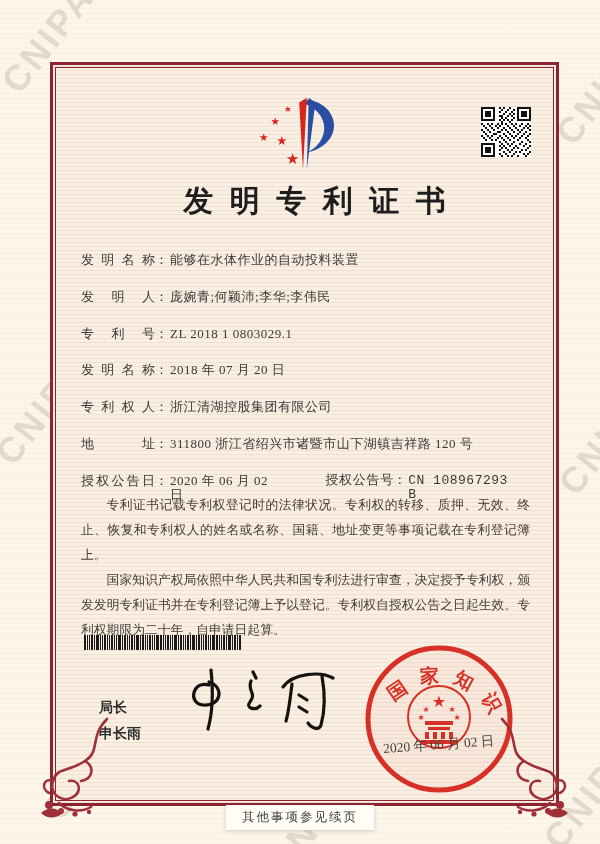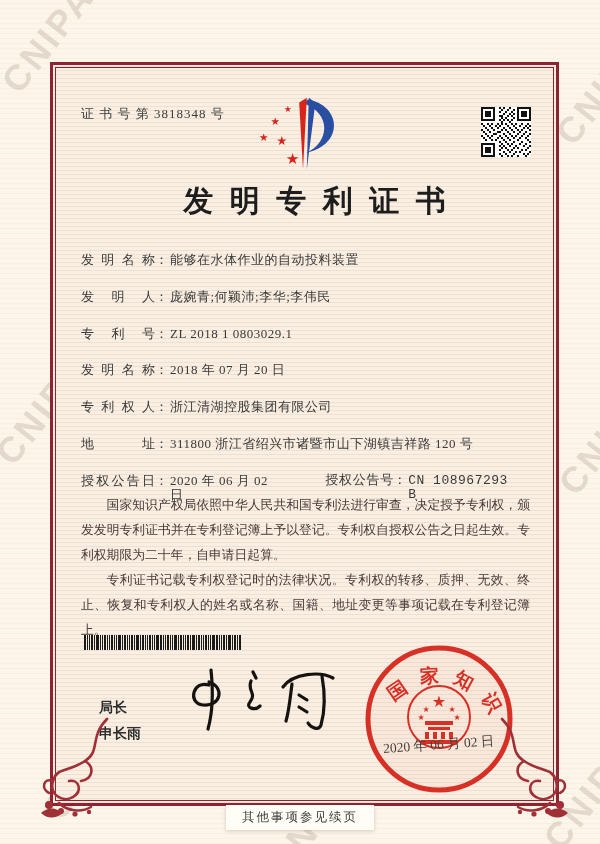--- a/index.html
+++ b/index.html
@@ -60,21 +60,20 @@
   <span class="wm" style="left:420px;top:260px;opacity:0.55;">CNIPA</span>
   <span class="wm" style="left:-20px;top:390px;">CNIPA</span>
   <span class="wm" style="left:543px;top:420px;">CNIPA</span>
   <span class="wm" style="left:28px;top:745px;">CNIPA</span>
   <span class="wm" style="left:252px;top:800px;">CNIPA</span>
   <span class="wm" style="left:528px;top:775px;">CNIPA</span>
 
   <div class="frame">
     <div class="inner">
 
-      <div class="certno">证 书 号 第 3818348 号</div>
 
       <div class="logo">
         <svg width="96" height="86" viewBox="0 0 100 90">
           <path d="M55,9 C90,15 94,56 53,65 C79,53 79,23 51,13 Z" fill="#2a4fa2"></path>
           <path d="M46,12 L54,7 L50,82 Z" fill="#d8251c"></path>
           <path d="M56,7 L63,12 L54,82 Z" fill="#2a4fa2"></path>
           <g fill="#d8251c">
             <text class="star" x="30" y="22" font-size="9">★</text>
             <text class="star" x="16" y="36" font-size="11">★</text>
             <text class="star" x="4" y="52" font-size="11">★</text>
@@ -162,22 +161,22 @@
           <span class="fvalue">2020 年 06 月 02 日</span>
           <span class="pair2">
             <span class="flabel">授权公告号</span>
               <span class="fcolon">：</span>
             <span class="fvalue">CN 108967293 B</span>
           </span>
         </div>
       </div>
 
       <div class="body-text">
+        <p>专利证书记载专利权登记时的法律状况。专利权的转移、质押、无效、终止、恢复和专利权人的姓名或名称、国籍、地址变更等事项记载在专利登记簿上。</p>
         <p>国家知识产权局依照中华人民共和国专利法进行审查，决定授予专利权，颁发发明专利证书并在专利登记簿上予以登记。专利权自授权公告之日起生效。专利权期限为二十年，自申请日起算。</p>
-        <p>专利证书记载专利权登记时的法律状况。专利权的转移、质押、无效、终止、恢复和专利权人的姓名或名称、国籍、地址变更等事项记载在专利登记簿上。</p>
       </div>
 
       <div class="barcode">
         <svg width="158" height="15" viewBox="0 0 158 15">
           <g fill="#1a1a1a">
             <path d="M0,0h2v15h-2z M3,0h1v15h-1z M5,0h1v15h-1z M7,0h2v15h-2z M10,0h1v15h-1z M12,0h3v15h-3z M16,0h1v15h-1z M18,0h1v15h-1z M20,0h2v15h-2z M23,0h1v15h-1z M25,0h1v15h-1z M27,0h2v15h-2z M30,0h1v15h-1z M32,0h1v15h-1z M34,0h3v15h-3z M38,0h1v15h-1z M40,0h2v15h-2z M43,0h1v15h-1z M45,0h1v15h-1z M47,0h2v15h-2z M50,0h1v15h-1z M52,0h3v15h-3z M56,0h1v15h-1z M58,0h2v15h-2z M61,0h1v15h-1z M63,0h1v15h-1z M65,0h2v15h-2z M68,0h1v15h-1z M70,0h1v15h-1z M72,0h3v15h-3z M76,0h2v15h-2z M79,0h1v15h-1z M81,0h1v15h-1z M83,0h2v15h-2z M86,0h1v15h-1z M88,0h1v15h-1z M90,0h3v15h-3z M94,0h1v15h-1z M96,0h2v15h-2z M99,0h1v15h-1z M101,0h1v15h-1z M103,0h2v15h-2z M106,0h1v15h-1z M108,0h3v15h-3z M112,0h1v15h-1z M114,0h2v15h-2z M117,0h1v15h-1z M119,0h1v15h-1z M121,0h2v15h-2z M124,0h1v15h-1z M126,0h1v15h-1z M128,0h3v15h-3z M132,0h2v15h-2z M135,0h1v15h-1z M137,0h1v15h-1z M139,0h2v15h-2z M142,0h1v15h-1z M144,0h3v15h-3z M148,0h1v15h-1z M150,0h2v15h-2z M153,0h1v15h-1z M155,0h2v15h-2z"></path>
           </g>
         </svg>
       </div>
 

